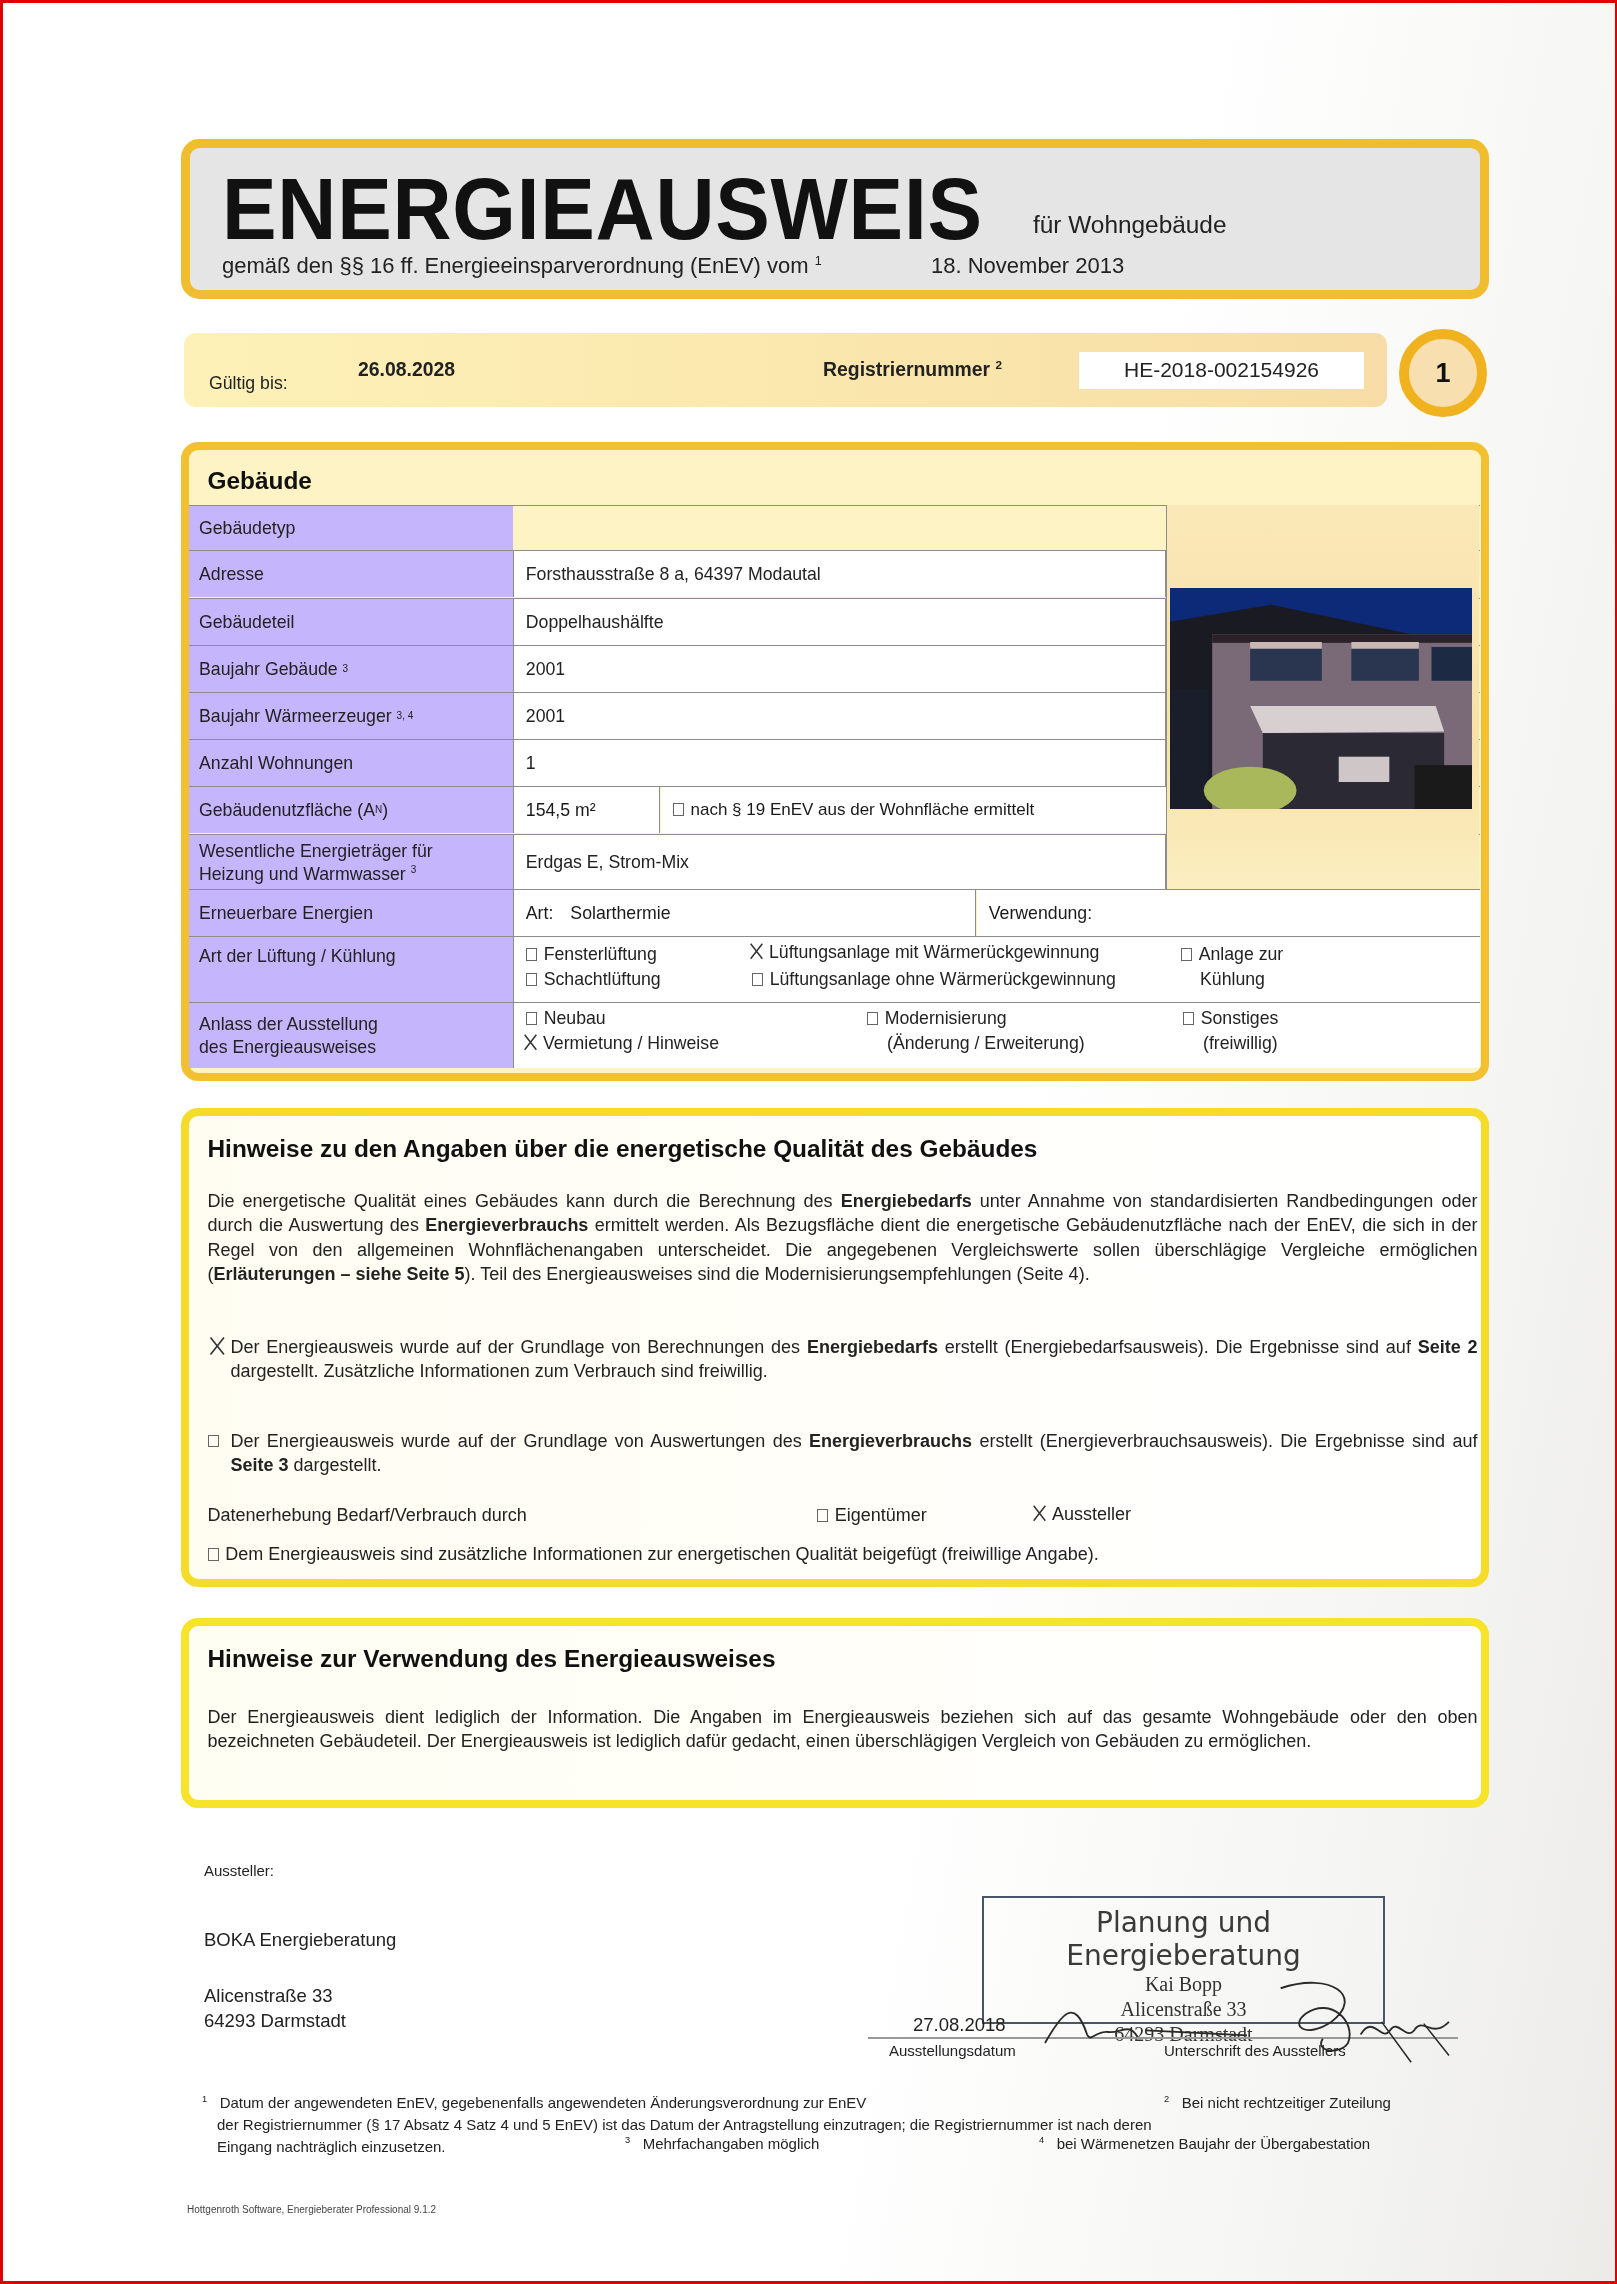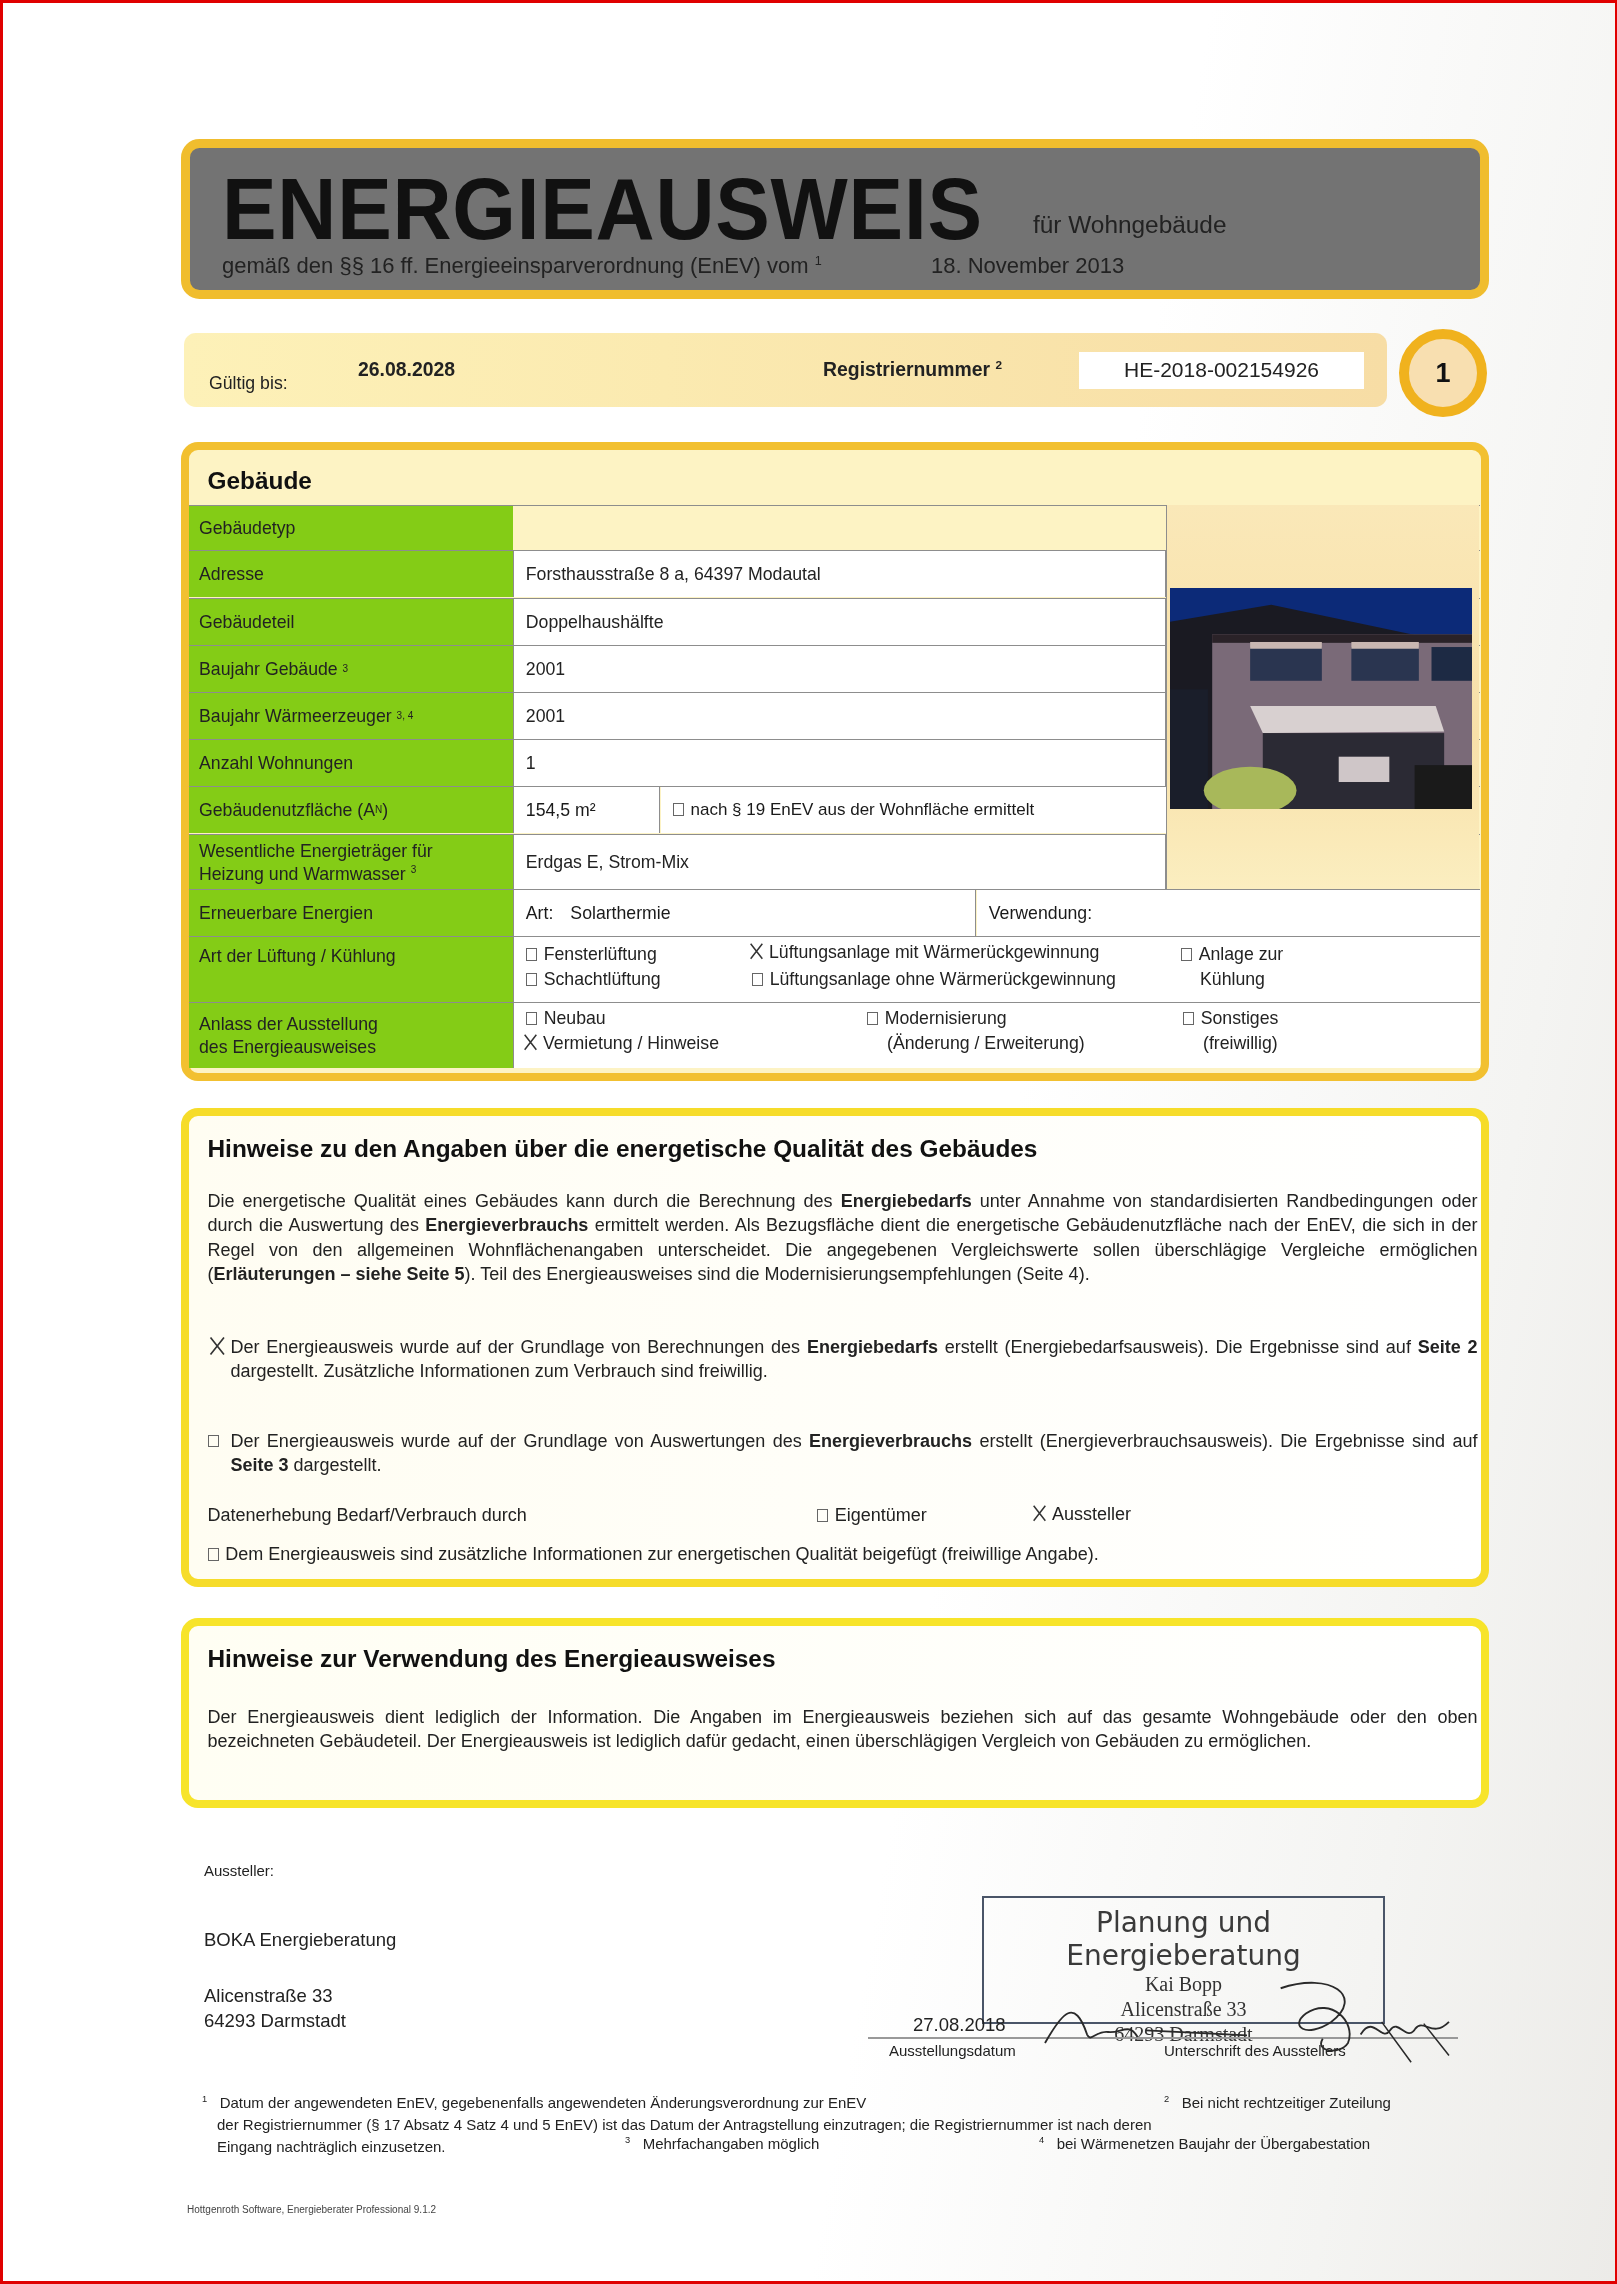--- a/index.html
+++ b/index.html
@@ -12,21 +12,21 @@
     overflow: hidden;
   }
   .page-frame {
     position: absolute; left: 0; top: 0; width: 1618px; height: 2284px;
     border: 3.4px solid #e00000;
     background: linear-gradient(100deg, #ffffff 0%, #ffffff 60%, #f4f4f2 85%, #ecebe8 100%);
   }
   
   .header-box {
     position: absolute; left: 181px; top: 139px; width: 1308px; height: 160px;
-    border: 9.3px solid #f0bd2e; border-radius: 18.5px; background: #737373;
+    border: 9.3px solid #f0bd2e; border-radius: 18.5px; background: #e5e5e5;
   }
   .title {
     position: absolute; left: 32px; top: 17px;
     font-size: 88px; font-weight: bold; letter-spacing: 0.8px; color: #111;
     transform: scaleX(0.93); transform-origin: left top;
     line-height: 1;
   }
   .subtitle-right {
     position: absolute; left: 843px; top: 63px;
     font-size: 24.4px; font-weight: normal; color: #222;
@@ -73,21 +73,21 @@
   .box-gebaeude .box-title { top: 17px; }
 
   
   .gtable { position: absolute; left: 0px; top: 55px; width: 1291px; }
   .grow {
     position: absolute; left: 0; width: 1291px;
     border-top: 1.7px solid #8d8d8d;
   }
   .gcell-label {
     position: absolute; left: 0; top: 0; bottom: 0; width: 324px;
-    background: #84cc16; font-size: 17.7px; color: #222;
+    background: #c4b5fd; font-size: 17.7px; color: #222;
     padding-left: 10px; display: flex; align-items: center; line-height: 1.25;
   }
   .gcell-label sup, .gcell-label sub { font-size: 10px; }
   .gcell-value {
     position: absolute; left: 324px; top: 0; bottom: 0;
     background: #fff; border-left: 1.7px solid #8d8d8d;
     font-size: 17.7px; color: #222; padding-left: 11.8px;
     display: flex; align-items: center;
   }
   .narrow { width: 653px; border-right: 1.7px solid #8d8d8d; }

